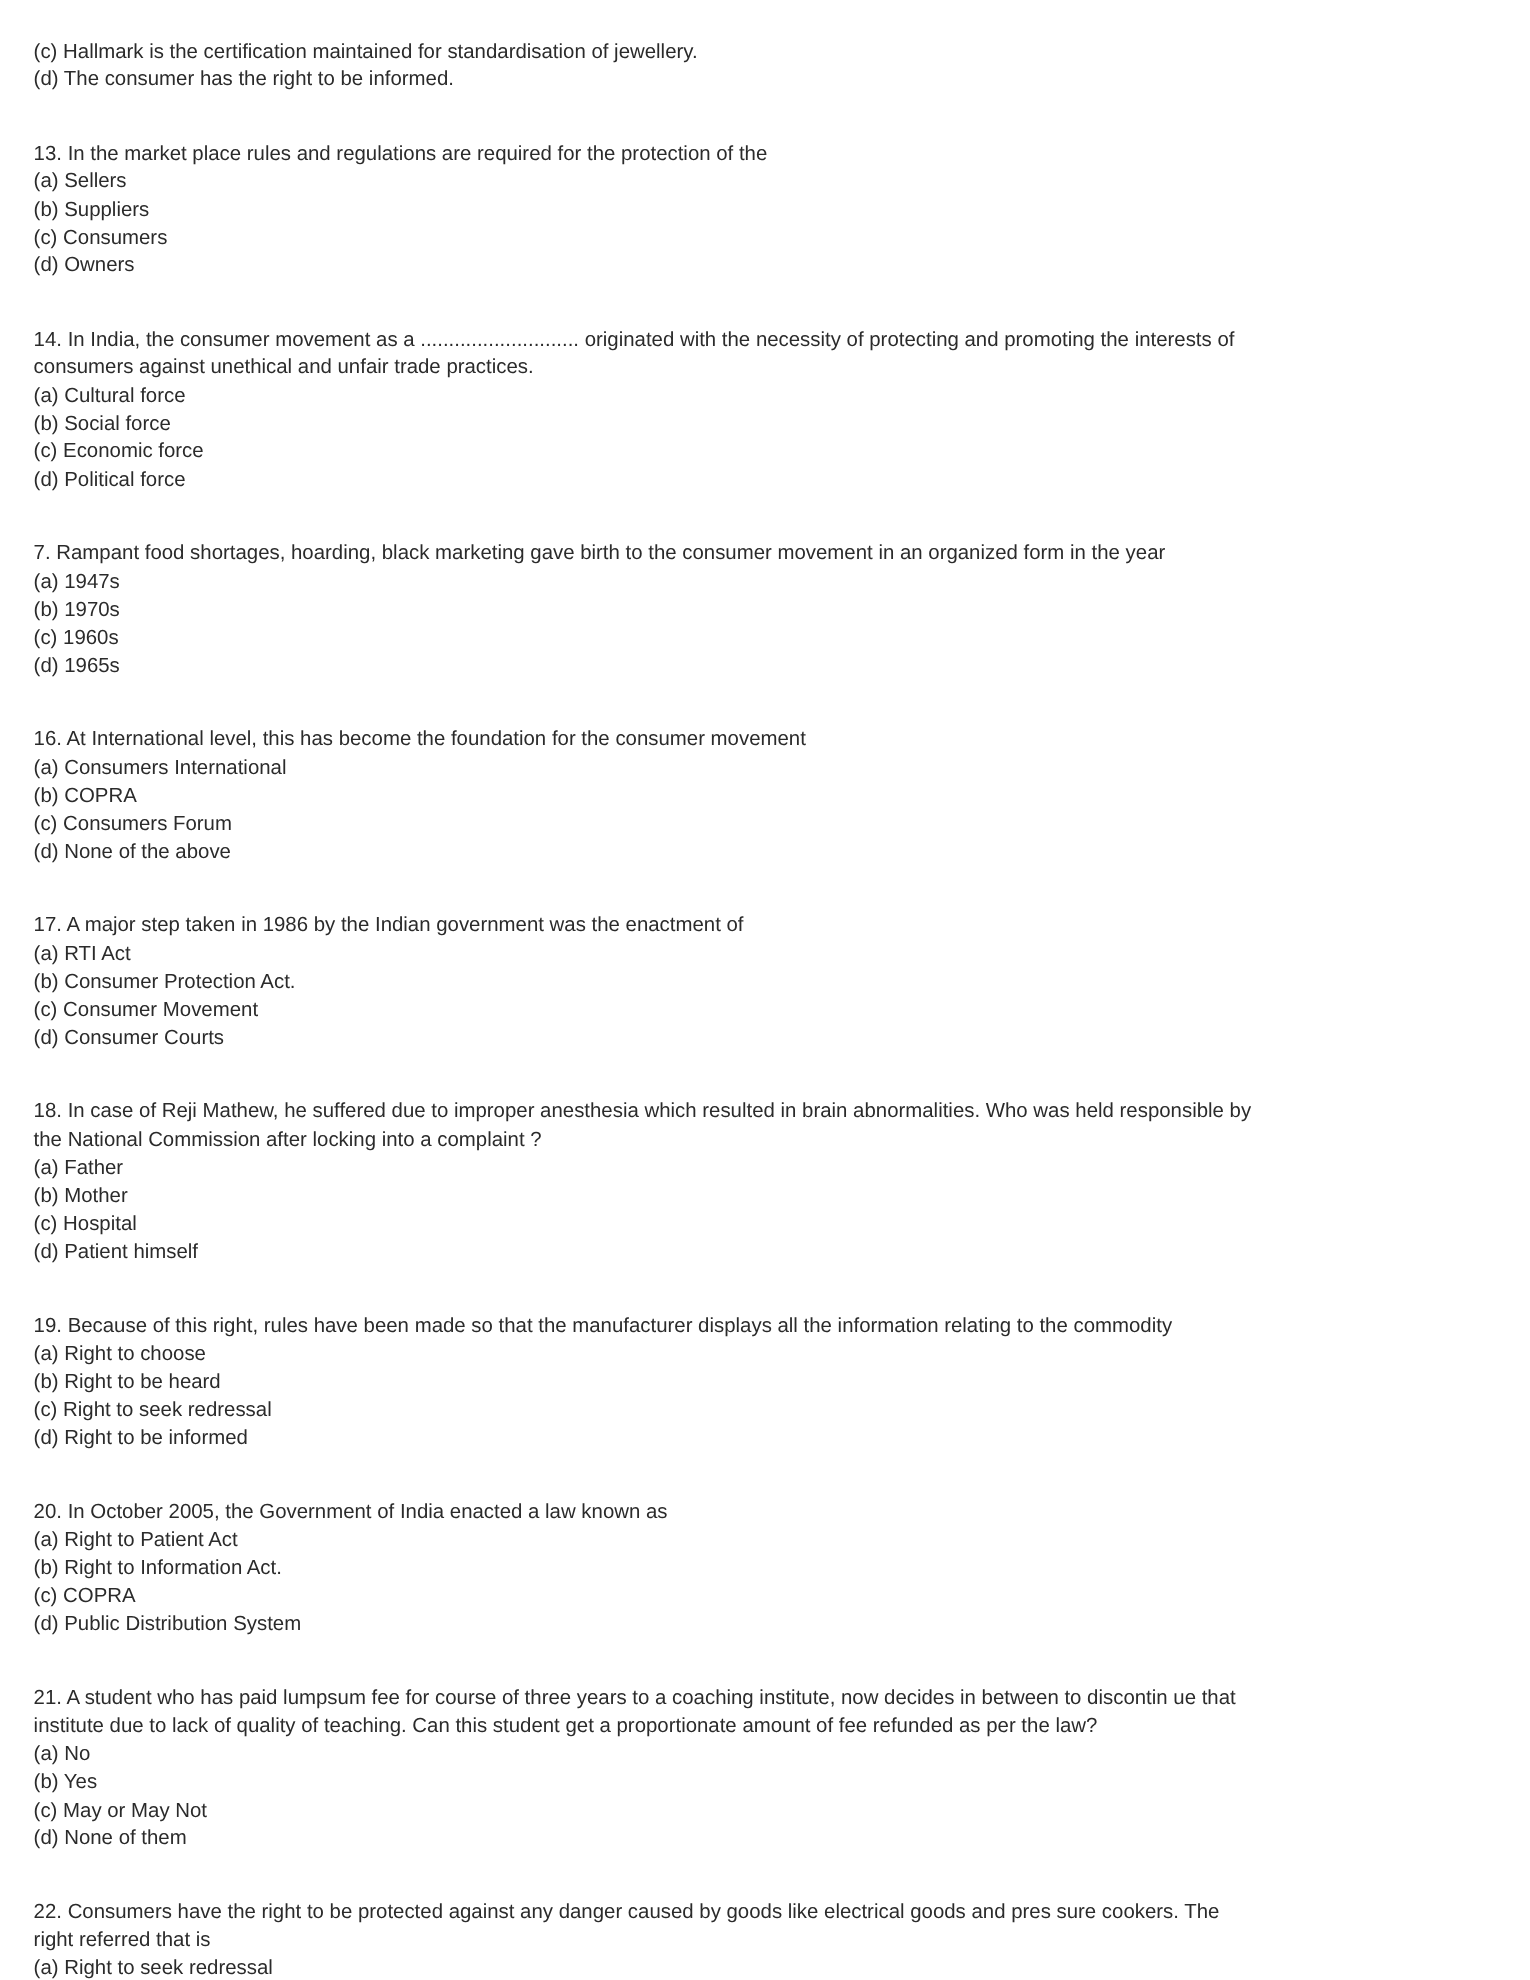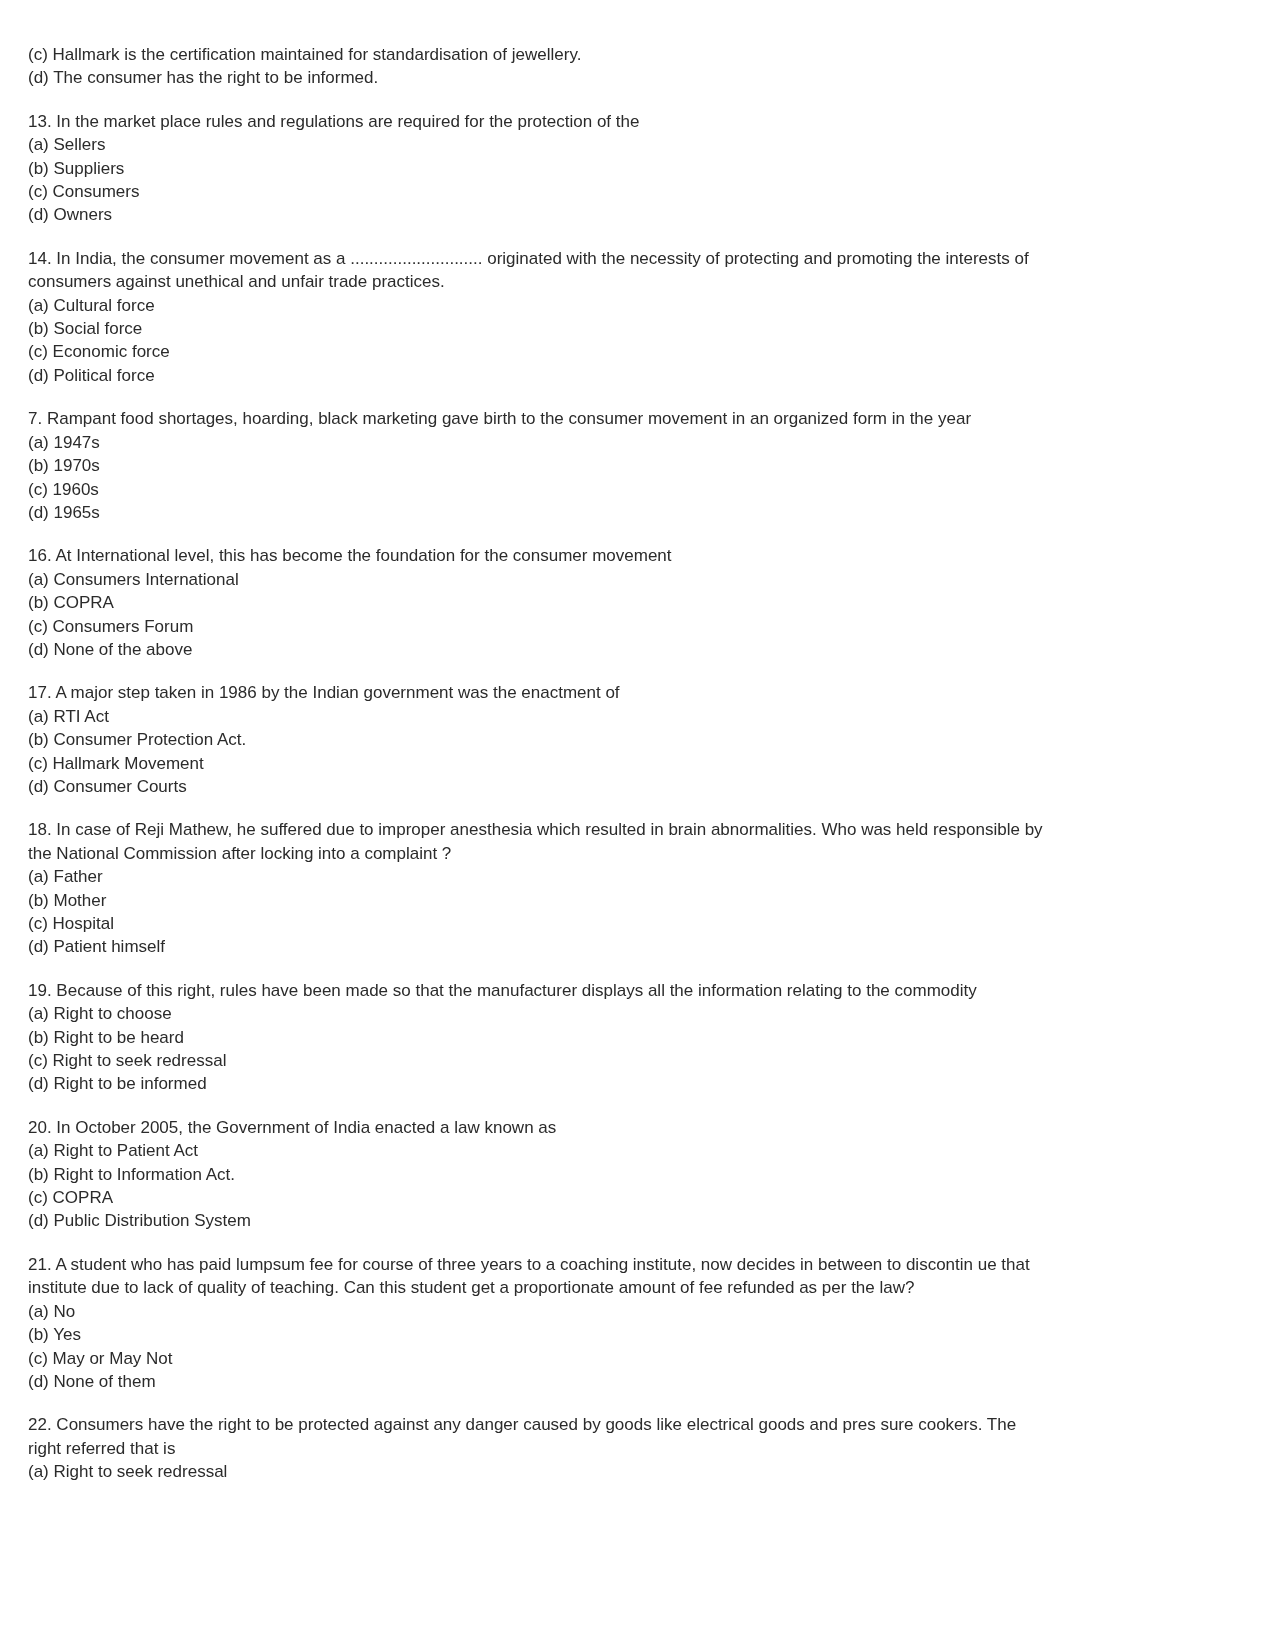--- a/index.html
+++ b/index.html
@@ -18,24 +18,24 @@
     -webkit-font-smoothing: antialiased;
   }
   main.page {
     box-sizing: border-box;
     width: 1275px;
     height: 1650px;
     padding: 27px 26px 0 28px;
     overflow: hidden;
   }
   .block {
-    margin-top: 20px;
+    margin-top: 38px;
   }
   .block:first-child {
-    margin-top: 16px;
+    margin-top: 4px;
   }
   .qline {
     white-space: nowrap;
   }
 </style>
 </head>
 <body>
 
 <main class="page">
 
@@ -74,21 +74,21 @@
     <div class="qline">(a) Consumers International</div>
     <div class="qline">(b) COPRA</div>
     <div class="qline">(c) Consumers Forum</div>
     <div class="qline">(d) None of the above</div>
   </section>
 
   <section class="block">
     <div class="qline">17. A major step taken in 1986 by the Indian government was the enactment of</div>
     <div class="qline">(a) RTI Act</div>
     <div class="qline">(b) Consumer Protection Act.</div>
-    <div class="qline">(c) Hallmark Movement</div>
+    <div class="qline">(c) Consumer Movement</div>
     <div class="qline">(d) Consumer Courts</div>
   </section>
 
   <section class="block">
     <div class="qline">18. In case of Reji Mathew, he suffered due to improper anesthesia which resulted in brain abnormalities. Who was held responsible by</div>
     <div class="qline">the National Commission after locking into a complaint ?</div>
     <div class="qline">(a) Father</div>
     <div class="qline">(b) Mother</div>
     <div class="qline">(c) Hospital</div>
     <div class="qline">(d) Patient himself</div>

